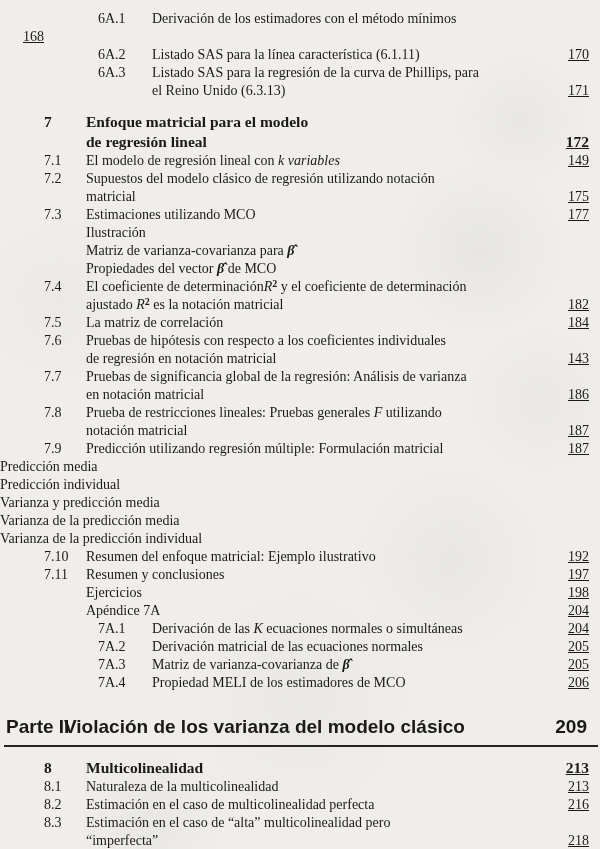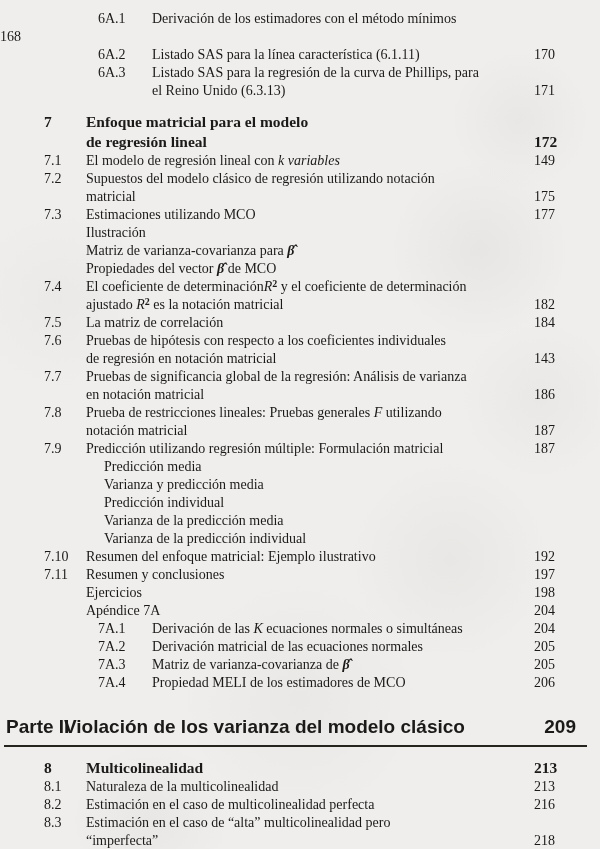--- a/index.html
+++ b/index.html
@@ -13,35 +13,35 @@
       radial-gradient(circle at 520px 120px, rgba(120,120,115,0.06), rgba(120,120,115,0) 70px),
       radial-gradient(circle at 480px 250px, rgba(120,120,115,0.07), rgba(120,120,115,0) 90px),
       radial-gradient(circle at 540px 400px, rgba(120,120,115,0.05), rgba(120,120,115,0) 80px),
       radial-gradient(circle at 450px 560px, rgba(120,120,115,0.06), rgba(120,120,115,0) 100px),
       radial-gradient(circle at 300px 700px, rgba(120,120,115,0.05), rgba(120,120,115,0) 120px),
       radial-gradient(circle at 60px 300px, rgba(120,120,115,0.04), rgba(120,120,115,0) 90px),
       radial-gradient(circle at 150px 820px, rgba(120,120,115,0.06), rgba(120,120,115,0) 80px);
     font-family: "Liberation Serif", "DejaVu Serif", serif;
     font-size: 14px;
   }
-  #page { position: absolute; top: 10px; left: 0; right: 11px; }
+  #page { position: absolute; top: 10px; left: 0; right: 0; }
 
   .row { position: relative; height: 18px; line-height: 18px; display: flex; padding-right: 0; }
   .row.chapter { height: 20px; line-height: 20px; font-weight: bold; font-size: 15.5px; }
 
   .num { position: absolute; top: 0; white-space: nowrap; }
   .num.sec { left: 44px; }
   .num.app { left: 98px; }
 
   .txt { flex: 1 1 auto; white-space: nowrap; overflow: hidden; }
   .ind-text  { margin-left: 86px; }
-  .ind-sub   { margin-left: 104px; }
+  .ind-sub   { }
   .ind-atext { margin-left: 152px; }
 
-  .pg { flex: 0 0 auto; width: 44px; padding-right: 11px; white-space: nowrap; }
+  .pg { flex: 0 0 auto; width: 44px; text-align: right; padding-right: 11px; white-space: nowrap; text-decoration: underline; }
   .pg.bd { font-weight: bold; }
 
   .it { font-style: italic; }
   .bd { font-weight: bold; }
   .sp { font-size: 10px; vertical-align: 4px; line-height: 0; letter-spacing: 0; }
 
   #part-header {
     margin-top: 26px;
     height: 18px; line-height: 18px;
     display: flex;
@@ -160,24 +160,24 @@
       </div>
       <div class="row">
         <span class="num sec">7.9</span>
         <span class="txt ind-text"><span>Predicción utilizando regresión múltiple: Formulación matricial</span></span>
         <span class="pg">187</span>
       </div>
       <div class="row">
         <span class="txt ind-sub"><span>Predicción media</span></span>
       </div>
       <div class="row">
+        <span class="txt ind-sub"><span>Predicción individual</span></span>
+      </div>
+      <div class="row">
         <span class="txt ind-sub"><span>Varianza y predicción media</span></span>
-      </div>
-      <div class="row">
-        <span class="txt ind-sub"><span>Predicción individual</span></span>
       </div>
       <div class="row">
         <span class="txt ind-sub"><span>Varianza de la predicción media</span></span>
       </div>
       <div class="row">
         <span class="txt ind-sub"><span>Varianza de la predicción individual</span></span>
       </div>
       <div class="row">
         <span class="num sec">7.10</span>
         <span class="txt ind-text"><span>Resumen del enfoque matricial: Ejemplo ilustrativo</span></span>

